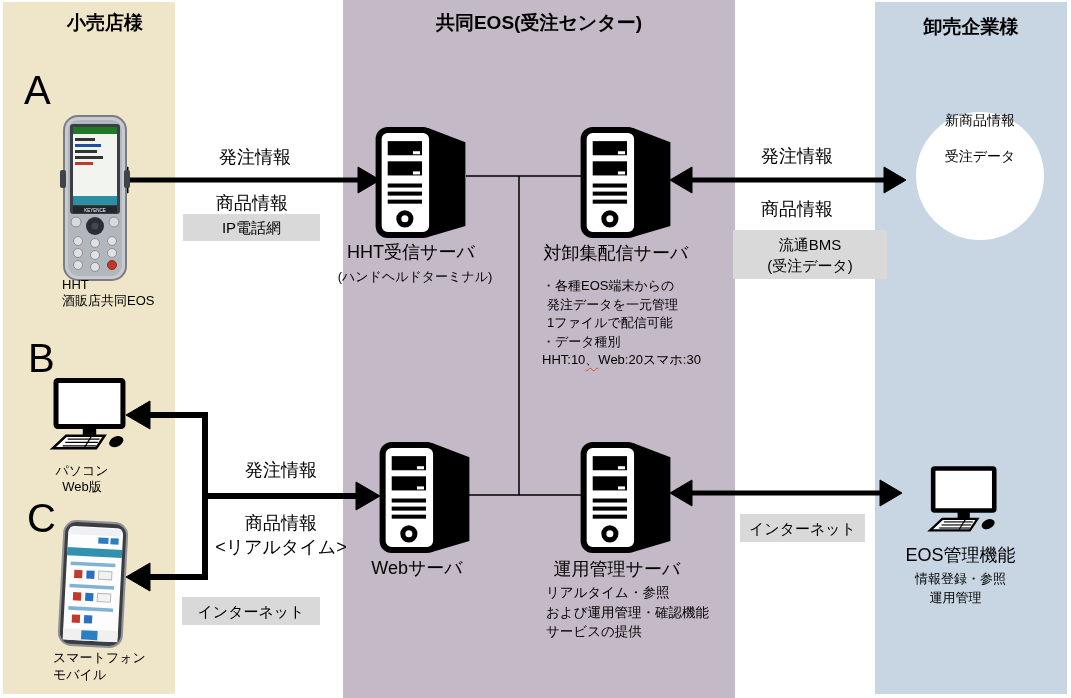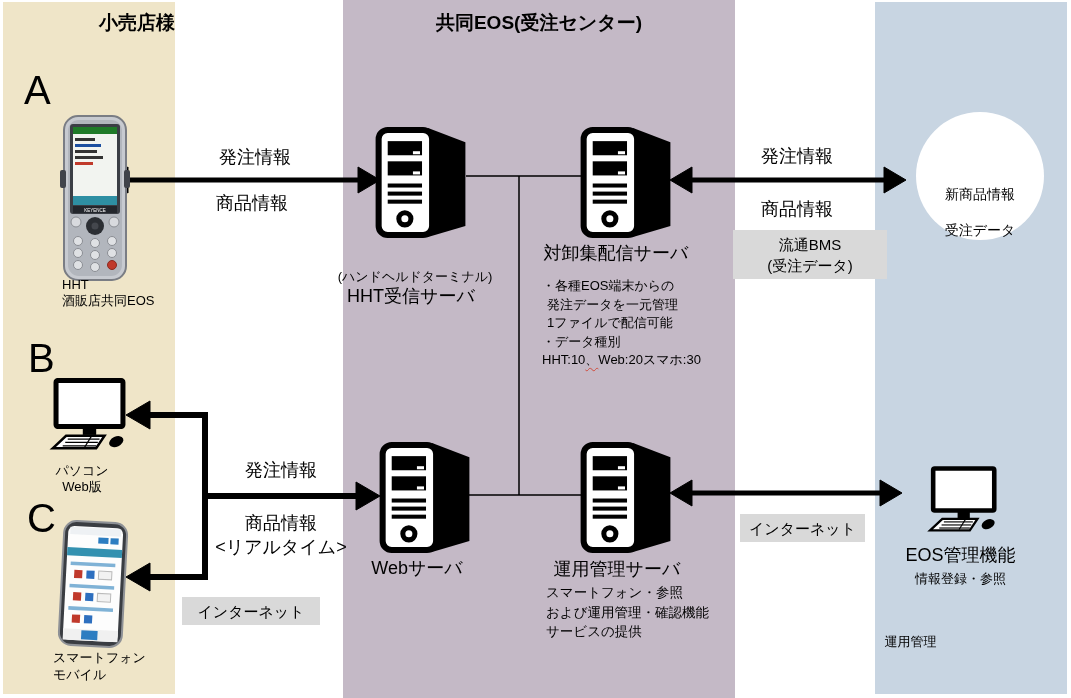--- a/index.html
+++ b/index.html
@@ -14,21 +14,21 @@
   .t{position:absolute;font-size:18px;white-space:nowrap;}
   .tc{text-align:center;}
   .small{font-size:13px;}
   .grayBox{position:absolute;background:#d9d9d9;display:flex;flex-direction:column;
            align-items:center;justify-content:center;font-size:15px;line-height:21px;}
   .notes{position:absolute;font-size:13px;line-height:18.6px;white-space:nowrap;}
   .notes2{line-height:19.5px;font-size:13.5px;}
   .indent{padding-left:5px;}
   .squig{text-decoration:underline wavy #d04a3a 1px;text-underline-offset:3px;}
   .circle{position:absolute;background:#ffffff;border-radius:50%;display:flex;flex-direction:column;
-          align-items:center;justify-content:flex-end;gap:18px;font-size:14px;}
+          align-items:center;justify-content:flex-start;gap:18px;font-size:14px;}
   .overlay{position:absolute;left:0;top:0;pointer-events:none;}
   svg.icon{position:absolute;}
 </style>
 </head>
 <body>
 
 <div class="canvas">
 
   <div class="col col-retail"></div>
   <div class="col col-center"></div>
@@ -135,22 +135,23 @@
       <line x1="146" y1="577" x2="208" y2="577" stroke-width="6"></line>
       <polygon points="126,577 150,563 150,591"></polygon>
     </g>
     <g stroke="#000">
       <line x1="466" y1="176" x2="582" y2="176" stroke-width="1.5"></line>
       <line x1="519" y1="176" x2="519" y2="495" stroke-width="1.5"></line>
       <line x1="466" y1="495" x2="582" y2="495" stroke-width="1.5"></line>
     </g>
   </svg>
 
-  <div class="hdr" style="left:3px;top:10px;width:204px;padding-left:32px;">小売店様</div>
+  <div class="hdr" style="left:3px;top:10px;width:204px;">小売店様</div>
   <div class="hdr" style="left:343px;top:10px;width:392px;">共同EOS(受注センター)</div>
+  <div class="hdr" style="left:875px;top:14px;width:192px;">卸売企業様</div>
 
   <div class="marker" style="left:24px;top:70px;">A</div>
   <div class="marker" style="left:28px;top:338px;">B</div>
   <div class="marker" style="left:27px;top:498px;">C</div>
 
   <svg class="icon" style="left:54px;top:114px;" width="82" height="168">
       <use href="#sym-hht"></use>
     </svg>
   <svg class="icon" style="left:46px;top:378px;" width="92" height="72">
       <use href="#sym-desktop"></use>
@@ -183,61 +184,64 @@
     <div>パソコン</div>
     <div>Web版</div>
   </div>
   <div class="t small" style="left:53px;top:650px;line-height:16.5px;">
     <div>スマートフォン</div>
     <div>モバイル</div>
   </div>
 
   <div class="t tc" style="left:185px;top:145px;width:140px;">発注情報</div>
   <div class="t tc" style="left:182px;top:191px;width:140px;">商品情報</div>
+  <div class="grayBox" style="left:183px;top:214px;width:137px;height:27px;">
+    <div>IP電話網</div>
+  </div>
 
   <div class="t tc" style="left:211px;top:458px;width:140px;">発注情報</div>
   <div class="t tc" style="left:211px;top:511px;width:140px;">商品情報</div>
   <div class="t tc" style="left:206px;top:535px;width:150px;">&lt;リアルタイム&gt;</div>
   <div class="grayBox" style="left:182px;top:597px;width:138px;height:28px;">
     <div>インターネット</div>
   </div>
 
   <div class="t tc" style="left:727px;top:144px;width:140px;">発注情報</div>
   <div class="t tc" style="left:727px;top:197px;width:140px;">商品情報</div>
   <div class="grayBox" style="left:733px;top:230px;width:154px;height:49px;">
     <div>流通BMS</div>
     <div>(受注データ)</div>
   </div>
 
   <div class="grayBox" style="left:740px;top:514px;width:125px;height:28px;">
     <div>インターネット</div>
   </div>
 
-  <div class="t tc" style="left:336px;top:240px;width:150px;margin-top:44px;">HHT受信サーバ</div>
+  <div class="t tc" style="left:336px;top:240px;width:150px;">HHT受信サーバ</div>
   <div class="t tc small" style="left:330px;top:268px;width:170px;">(ハンドヘルドターミナル)</div>
   <div class="t tc" style="left:541px;top:241px;width:150px;">対卸集配信サーバ</div>
   <div class="t tc" style="left:342px;top:556px;width:150px;">Webサーバ</div>
   <div class="t tc" style="left:542px;top:557px;width:150px;">運用管理サーバ</div>
 
   <div class="notes" style="left:542px;top:277px;">
     <div>・各種EOS端末からの</div>
     <div class="indent">発注データを一元管理</div>
     <div class="indent">1ファイルで配信可能</div>
     <div>・データ種別</div>
     <div><span>HHT:10</span><span class="squig">、</span><span>Web:20スマホ:30</span></div>
   </div>
 
   <div class="notes notes2" style="left:541px;top:583px;">
-    <div class="indent">スマートフォン・参照</div>
+    <div class="indent">リアルタイム・参照</div>
     <div class="indent">および運用管理・確認機能</div>
     <div class="indent">サービスの提供</div>
   </div>
 
   <div class="circle" style="left:916px;top:112px;width:128px;height:128px;">
     <div>新商品情報</div>
     <div>受注データ</div>
   </div>
 
   <div class="t tc" style="left:888px;top:543px;width:145px;">EOS管理機能</div>
   <div class="t tc small" style="left:888px;top:570px;width:145px;">情報登録・参照</div>
-  <div class="t tc small" style="left:838px;top:589px;width:145px;margin-top:44px;">運用管理</div>
+  <div class="t tc small" style="left:883px;top:589px;width:145px;">運用管理</div>
 
 </div>
 
 </body></html>

